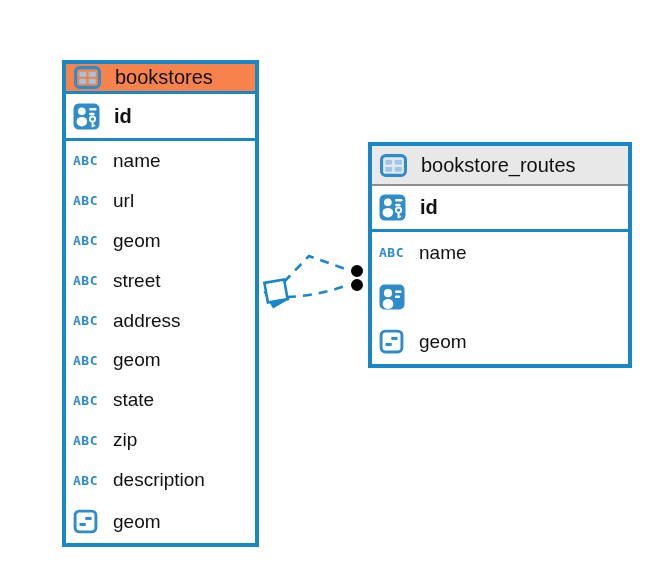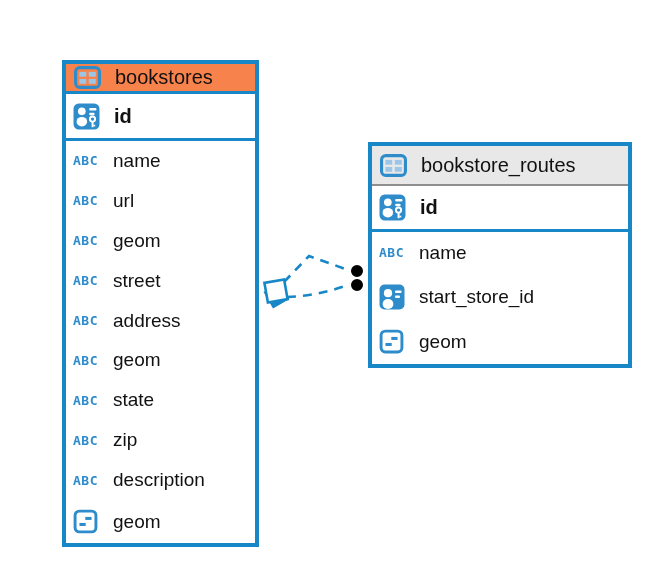--- a/index.html
+++ b/index.html
@@ -209,21 +209,20 @@
   <div class="col-row">
     <span class="icon-slot">
       <svg width="26" height="26" viewBox="0 0 26 26">
         <rect x="0.5" y="0.5" width="25" height="25" rx="5" fill="#2E8CCB"></rect>
         <circle cx="9" cy="9.2" r="4.1" fill="#fff"></circle>
         <rect x="3.6" y="15" width="10.8" height="10" rx="5.2" fill="#fff"></rect>
         <rect x="16" y="6.4" width="6.6" height="2.7" rx="1" fill="#fff"></rect>
         <rect x="16" y="11.4" width="5" height="2.7" rx="1" fill="#fff"></rect>
       </svg>
     </span>
-    <span class="label">start_store_id</span>
   </div>
   <div class="col-row">
     <span class="icon-slot">
       <svg width="25" height="25" viewBox="0 0 24 24">
         <rect x="2" y="2" width="20" height="20" rx="4" fill="#fff" stroke="#2E8CCB" stroke-width="2.8"></rect>
         <rect x="11.8" y="7.6" width="6" height="2.9" fill="#2E8CCB"></rect>
         <rect x="6.2" y="13.4" width="6" height="2.9" fill="#2E8CCB"></rect>
       </svg>
     </span>
     <span class="label">geom</span>

